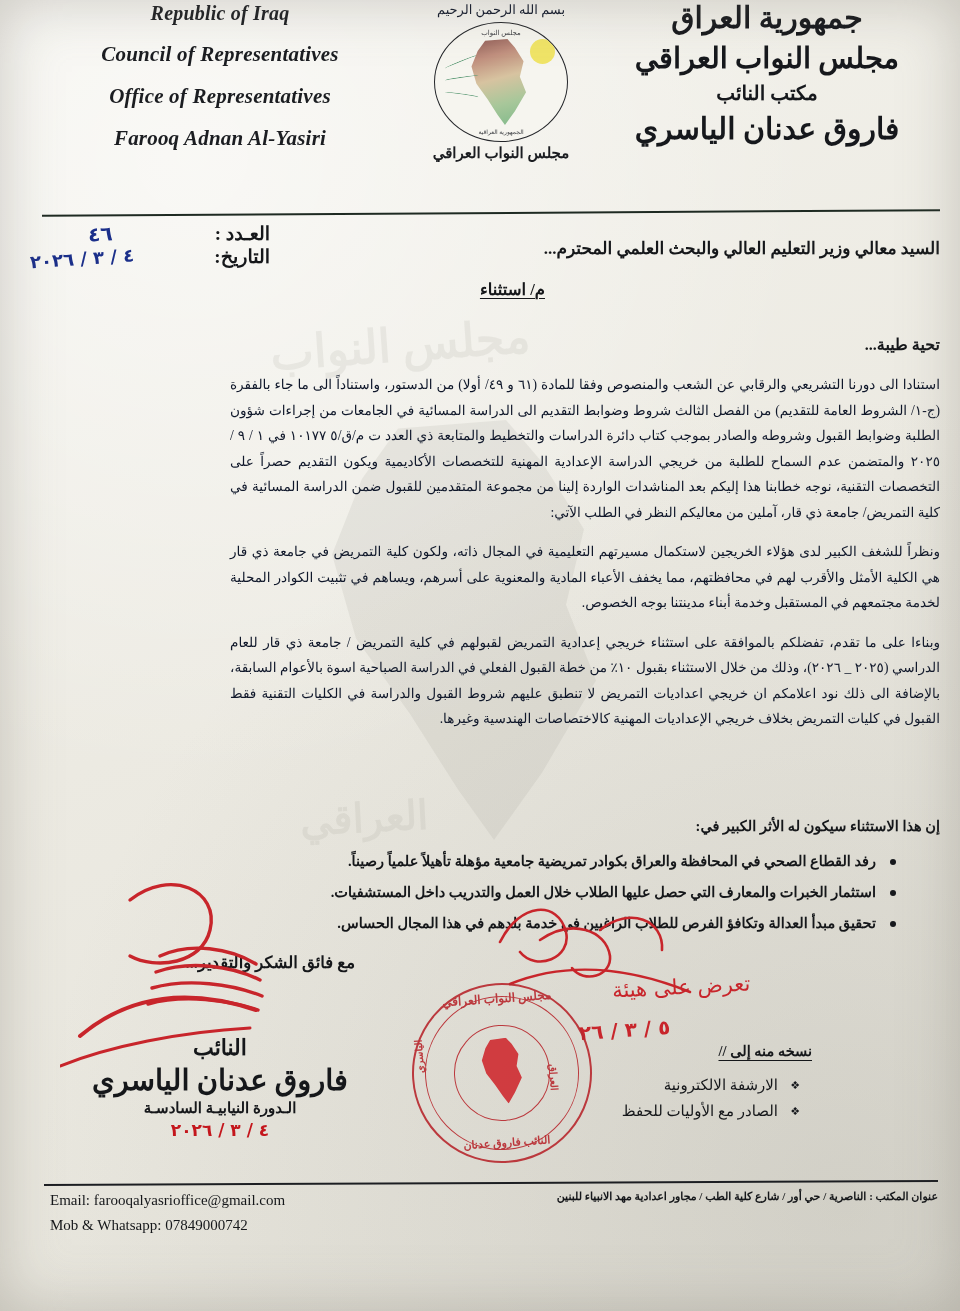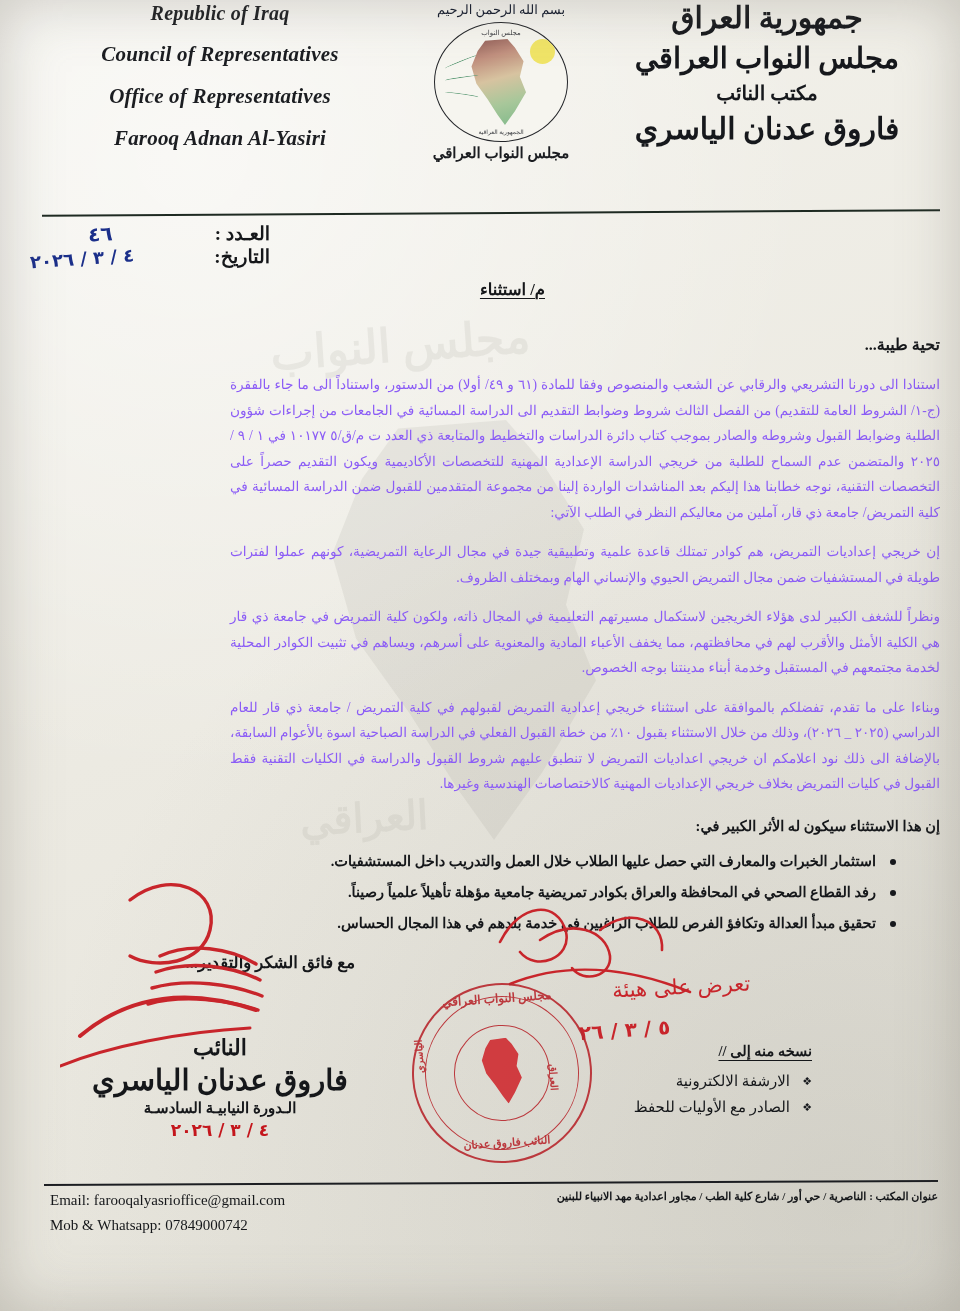--- a/index.html
+++ b/index.html
@@ -183,21 +183,21 @@
 
   .body {
     position: absolute;
     right: 20px;
     left: 230px;
     top: 372px;
     direction: rtl;
     text-align: justify;
     font-size: 13.6px;
     line-height: 25.5px;
-    color: #8b5cf6;
+    color: #0f172a;
   }
   .body p { margin: 0 0 14px 0; }
 
   .bullets {
     position: absolute;
     right: 60px;
     left: 230px;
     top: 846px;
     direction: rtl;
     font-size: 14.5px;
@@ -235,21 +235,21 @@
 
   
   .copyto {
     position: absolute;
     right: 148px;
     top: 1043px;
     direction: rtl;
     font-size: 14.5px;
   }
   .copyto .title { font-weight: bold; text-decoration: underline; text-underline-offset: 4px; margin-bottom: 8px; }
-  .copyto ul { list-style: none; margin: 0; padding: 0; }
+  .copyto ul { list-style: none; margin: 12px; padding: 0; }
   .copyto li { position: relative; padding-right: 22px; line-height: 26px; font-size: 15px; }
   .copyto li::before {
     content: "\2756";
     position: absolute;
     right: 0; top: 0;
     font-size: 11px;
     color: #17191d;
   }
 
   
@@ -458,35 +458,35 @@
     <div class="row">
       <span>العـدد :</span>
       <span class="hand num-hand">٤٦</span>
     </div>
     <div class="row">
       <span>التاريخ:</span>
       <span class="hand date-hand">٤ / ٣ / ٢٠٢٦</span>
     </div>
   </div>
 
+  <div class="recipient">السيد معالي وزير التعليم العالي والبحث العلمي المحترم...</div>
   <div class="subject"><u>م/ استثناء</u></div>
   <div class="greeting">تحية طيبة...</div>
 
   <div class="body">
     <p>استنادا الى دورنا التشريعي والرقابي عن الشعب والمنصوص وفقا للمادة (٦١ و ٤٩/ أولا) من الدستور، واستناداً الى ما جاء بالفقرة (ج-١/ الشروط العامة للتقديم) من الفصل الثالث شروط وضوابط التقديم الى الدراسة المسائية في الجامعات من إجراءات شؤون الطلبة وضوابط القبول وشروطه والصادر بموجب كتاب دائرة الدراسات والتخطيط والمتابعة ذي العدد ت م/ق/٥ ١٠١٧٧ في ١ / ٩ / ٢٠٢٥ والمتضمن عدم السماح للطلبة من خريجي الدراسة الإعدادية المهنية للتخصصات الأكاديمية ويكون التقديم حصراً على التخصصات التقنية، نوجه خطابنا هذا إليكم بعد المناشدات الواردة إلينا من مجموعة المتقدمين للقبول ضمن الدراسة المسائية في كلية التمريض/ جامعة ذي قار، آملين من معاليكم النظر في الطلب الآتي:</p>
-    <p>إن خريجي إعداديات التمريض، هم كوادر تمتلك قاعدة علمية وتطبيقية جيدة في مجال الرعاية التمريضية، كونهم عملوا لفترات طويلة في المستشفيات ضمن مجال التمريض الحيوي والإنساني الهام وبمختلف الظروف.</p>
     <p>ونظراً للشغف الكبير لدى هؤلاء الخريجين لاستكمال مسيرتهم التعليمية في المجال ذاته، ولكون كلية التمريض في جامعة ذي قار هي الكلية الأمثل والأقرب لهم في محافظتهم، مما يخفف الأعباء المادية والمعنوية على أسرهم، ويساهم في تثبيت الكوادر المحلية لخدمة مجتمعهم في المستقبل وخدمة أبناء مدينتنا بوجه الخصوص.</p>
     <p>وبناءا على ما تقدم، تفضلكم بالموافقة على استثناء خريجي إعدادية التمريض لقبولهم في كلية التمريض / جامعة ذي قار للعام الدراسي (٢٠٢٥ _ ٢٠٢٦)، وذلك من خلال الاستثناء بقبول ١٠٪ من خطة القبول الفعلي في الدراسة الصباحية اسوة بالأعوام السابقة، بالإضافة الى ذلك نود اعلامكم ان خريجي اعداديات التمريض لا تنطبق عليهم شروط القبول والدراسة في الكليات التقنية فقط القبول في كليات التمريض بخلاف خريجي الإعداديات المهنية كالاختصاصات الهندسية وغيرها.</p>
   </div>
 
   <div class="intro-bullets">إن هذا الاستثناء سيكون له الأثر الكبير في:</div>
   <div class="bullets">
     <ul>
+      <li>رفد القطاع الصحي في المحافظة والعراق بكوادر تمريضية جامعية مؤهلة تأهيلاً علمياً رصيناً.</li>
       <li>استثمار الخبرات والمعارف التي حصل عليها الطلاب خلال العمل والتدريب داخل المستشفيات.</li>
-      <li>رفد القطاع الصحي في المحافظة والعراق بكوادر تمريضية جامعية مؤهلة تأهيلاً علمياً رصيناً.</li>
       <li>تحقيق مبدأ العدالة وتكافؤ الفرص للطلاب الراغبين في خدمة بلدهم في هذا المجال الحساس.</li>
     </ul>
   </div>
 
   <div class="closing">مع فائق الشكر والتقدير...</div>
 
   <div class="note-red">تعرض على هيئة</div>
   <div class="note-red-date">٥ / ٣ / ٢٦</div>
 
   <div class="pen" style="left:60px; top:860px;">

